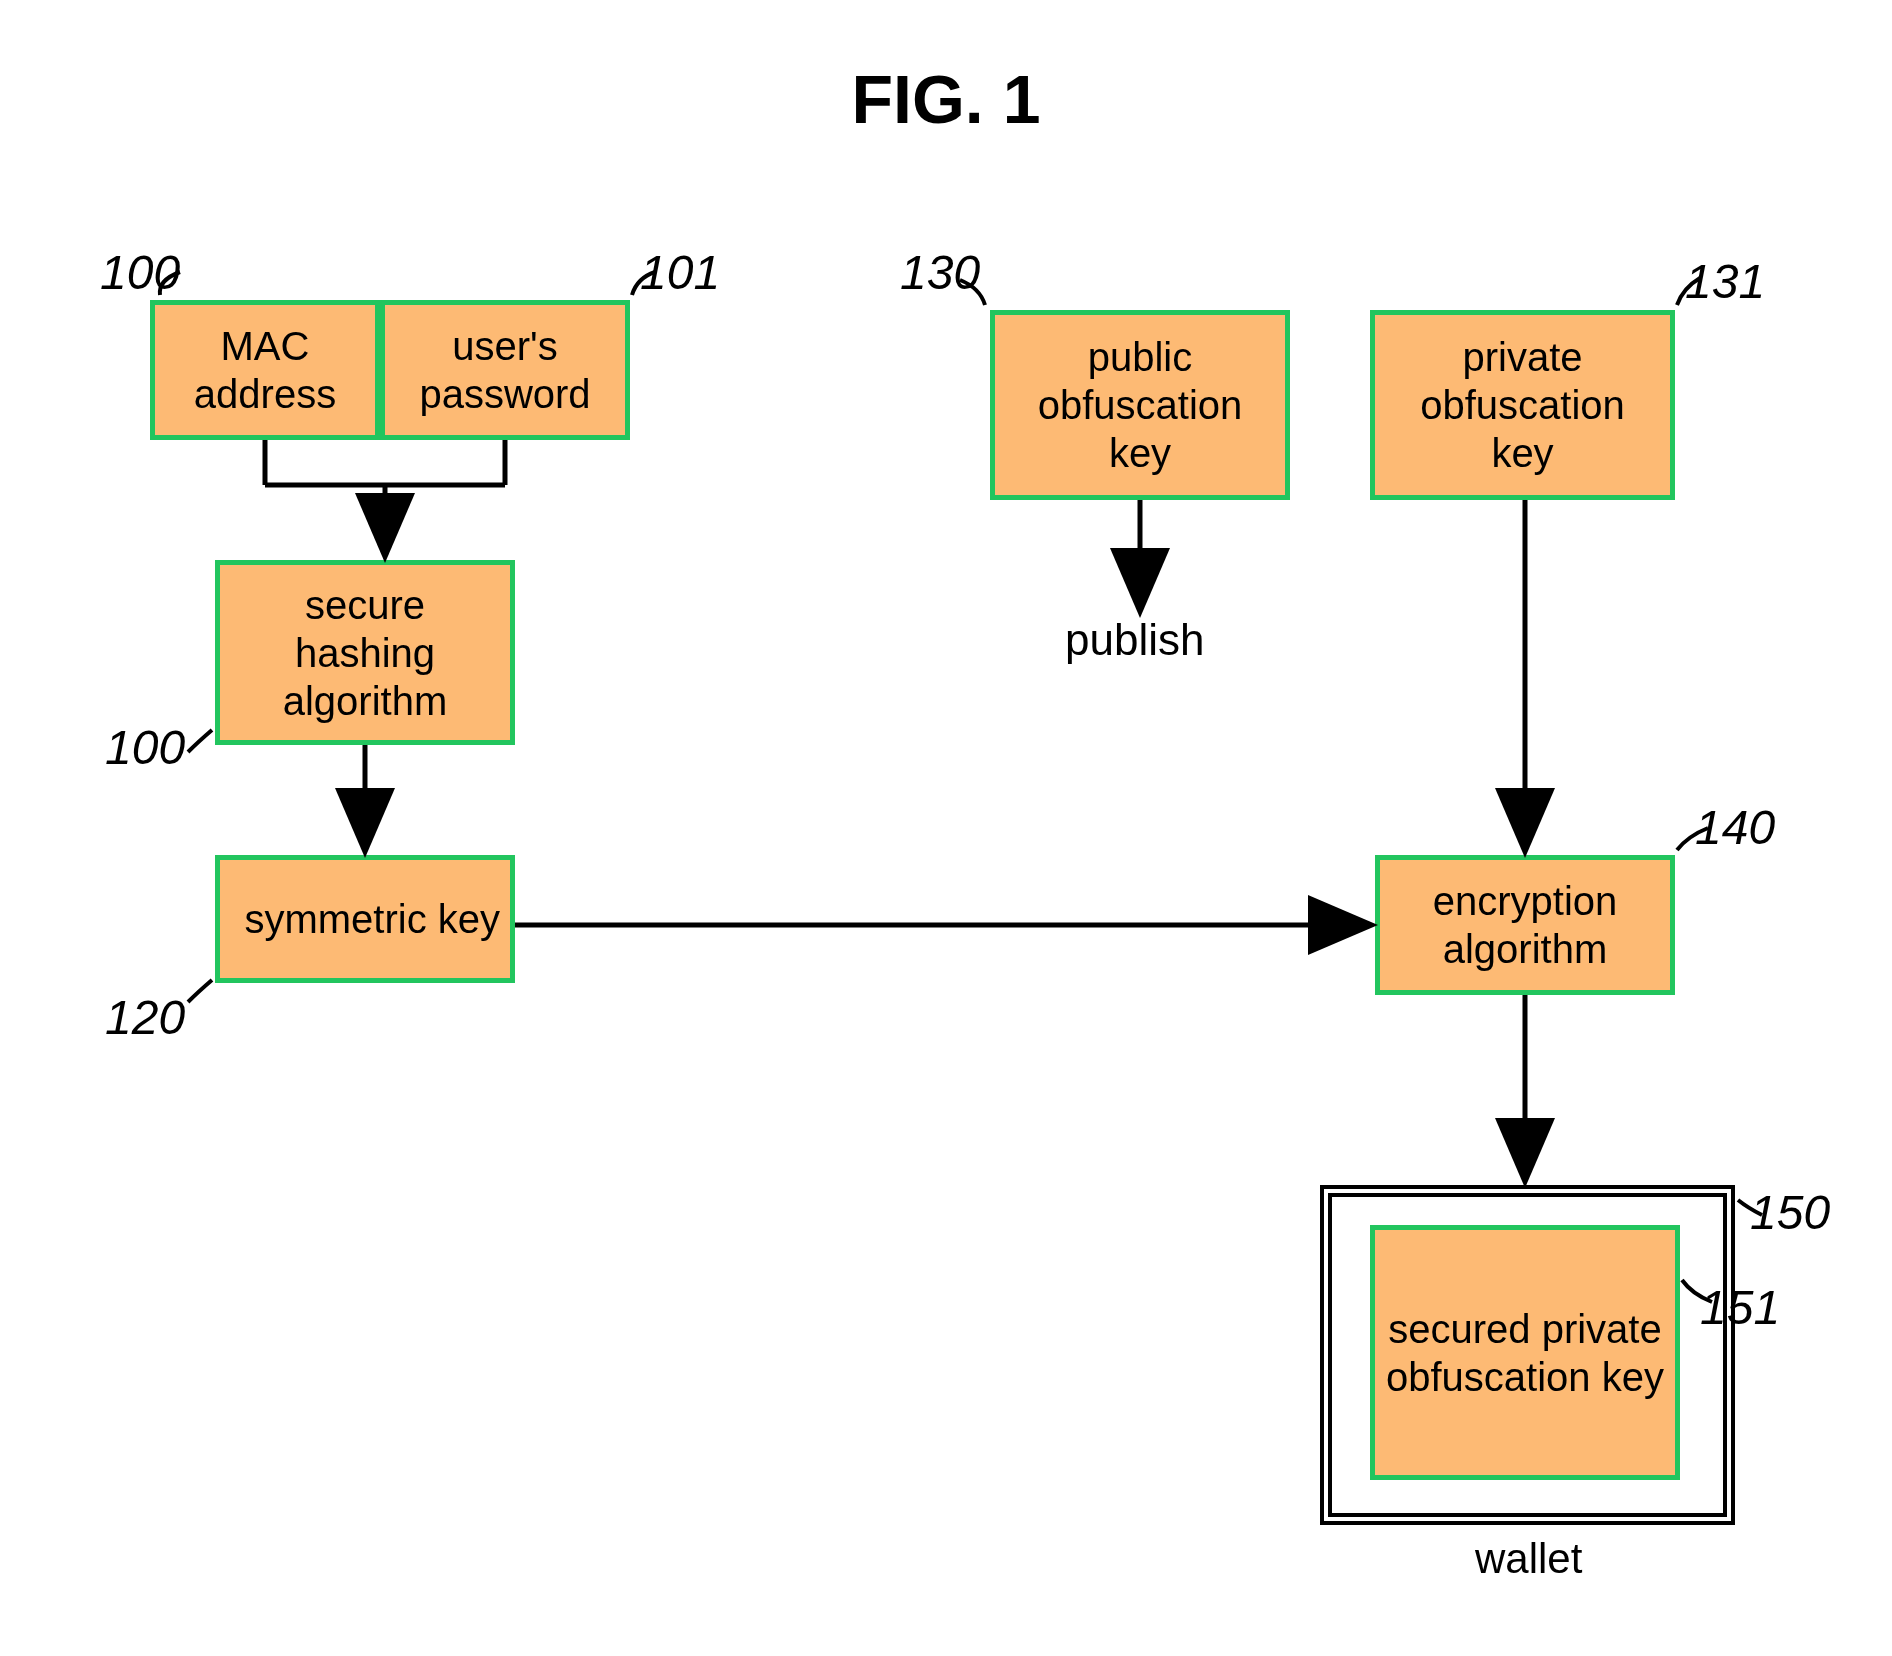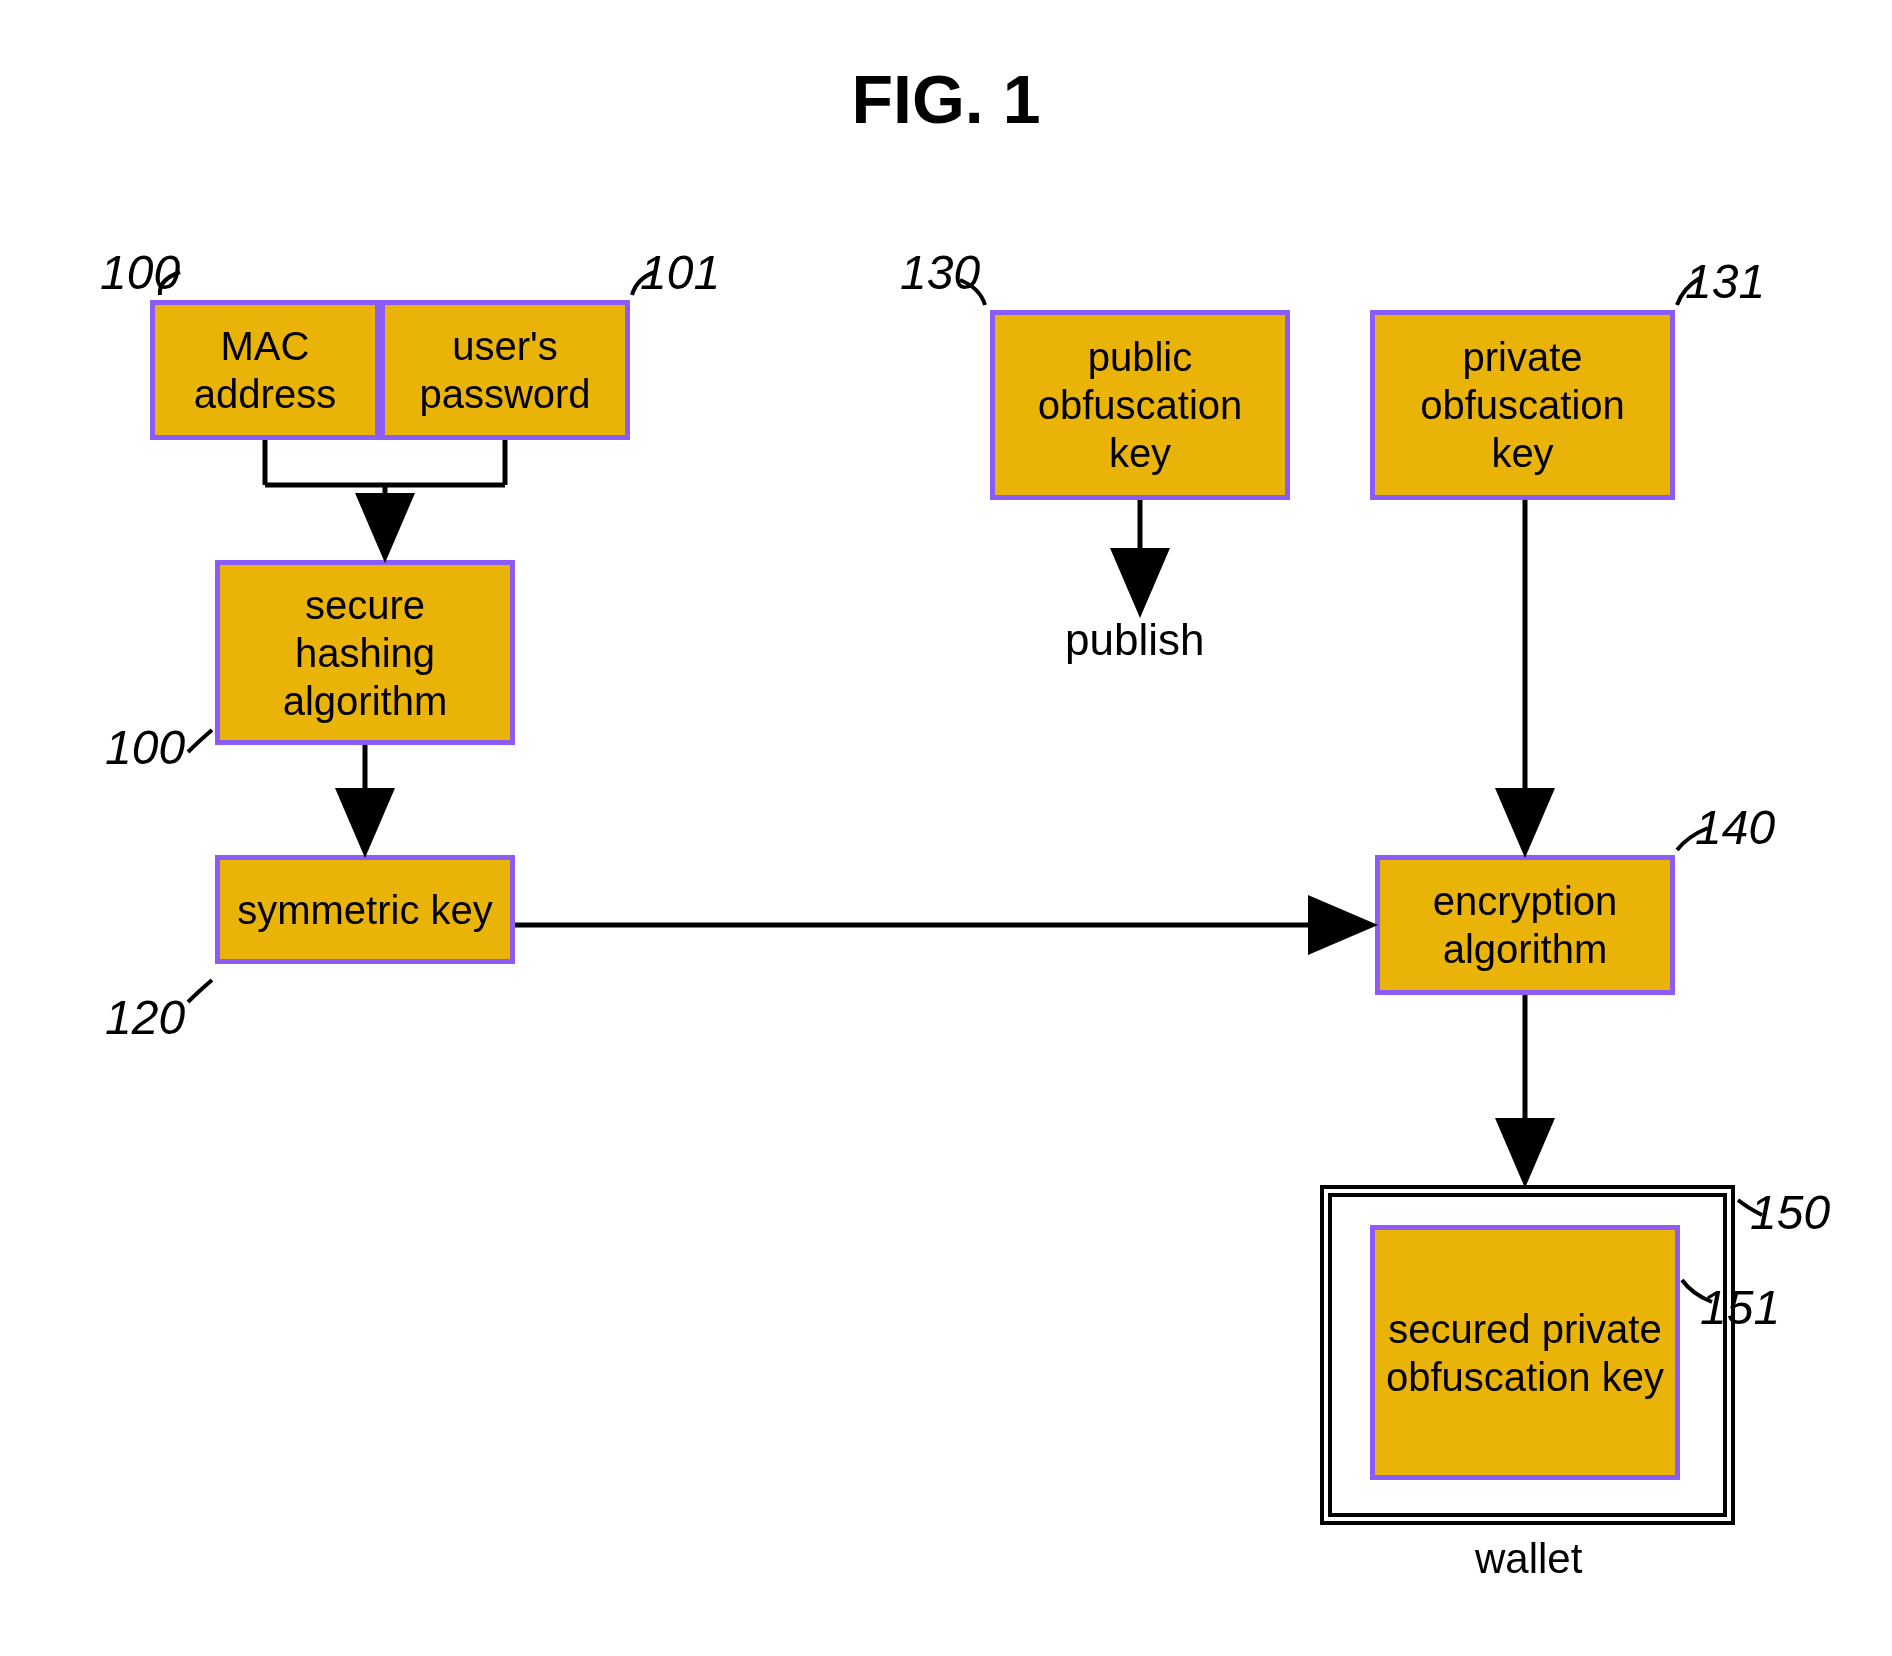--- a/index.html
+++ b/index.html
@@ -17,25 +17,25 @@
     .figure-title {
       position: absolute;
       top: 60px;
       left: 50%;
       transform: translateX(-50%);
       font-size: 68px;
       font-weight: bold;
     }
     .box {
       position: absolute;
-      border: 5px solid #8b5cf6;
-      background: #eab308;
+      border: 5px solid #22c55e;
+      background: #fdba74;
       display: flex;
       align-items: center;
-      justify-content: center;
+      justify-content: flex-end;
       text-align: center;
       font-size: 40px;
       line-height: 1.2;
       padding: 10px;
     }
     .label {
       position: absolute;
       font-size: 48px;
       font-weight: normal;
       font-style: italic;
@@ -73,21 +73,21 @@
 </div>
 
 <div class="box" style="left:380px; top:300px; width:250px; height:140px;">
   <span>user's password</span>
 </div>
 
 <div class="box" style="left:215px; top:560px; width:300px; height:185px;">
   <span>secure hashing algorithm</span>
 </div>
 
-<div class="box" style="left:215px; top:855px; width:300px; height:109px;">
+<div class="box" style="left:215px; top:855px; width:300px; height:128px;">
   <span>symmetric key</span>
 </div>
 
 <div class="box" style="left:990px; top:310px; width:300px; height:190px;">
   <span>public obfuscation key</span>
 </div>
 
 <div class="box" style="left:1370px; top:310px; width:305px; height:190px;">
   <span>private obfuscation key</span>
 </div>

